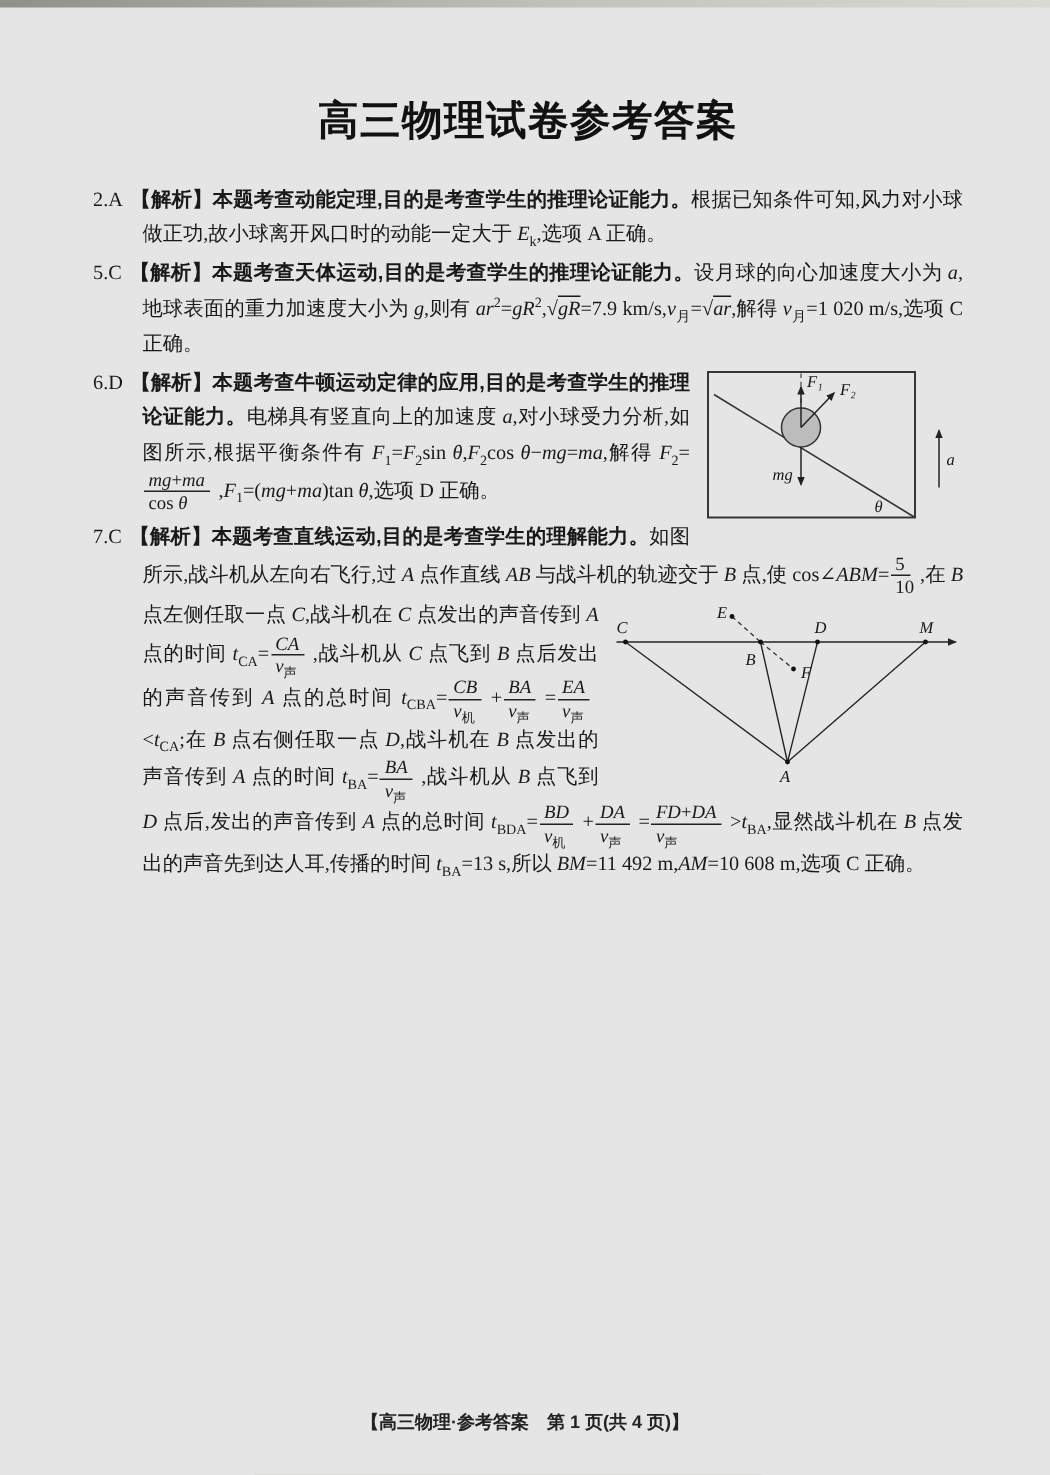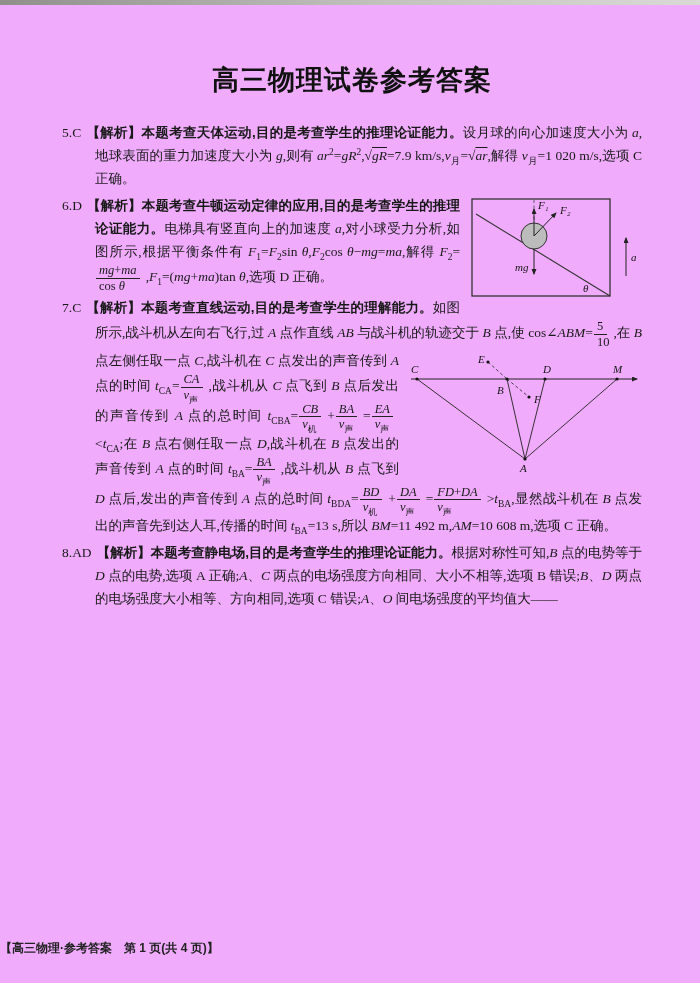--- a/index.html
+++ b/index.html
@@ -1,20 +1,20 @@
 <!DOCTYPE html>
 <html><head>
 <meta charset="utf-8">
 <style>
   * { margin:0; padding:0; box-sizing:border-box; }
   html,body { width:700px; }
   body { background:#c9c9c5; font-family:"Liberation Serif","DejaVu Serif",serif; }
   .page {
     position:relative; width:700px; height:983px; overflow:hidden;
-    background:#f0abfc; color:#191919;
+    background:#e5e5e5; color:#191919;
     padding:62px 58px 0 62px;
   }
   .scan-top {
     position:absolute; top:0; left:0; right:0; height:5px;
     background:linear-gradient(to right,#8f8f8b,#c2c2be 55%,#d9d9d5);
   }
   .title {
     font-size:27px; font-weight:bold; text-align:center; letter-spacing:1px;
     margin-bottom:23px; color:#111;
   }
@@ -27,34 +27,37 @@
   sub, sup { font-size:0.7em; line-height:0; }
   .frac { display:inline-block; vertical-align:middle; text-align:left; line-height:1.15; font-size:12.5px; text-indent:0; margin:0 1px; }
   .frac .num { display:block; padding:0 3px; border-bottom:1px solid #222; }
   .frac .den { display:block; padding:0 3px; }
   .ol { text-decoration:overline; }
   .fig { float:right; text-indent:0; }
   .fig6 { margin:2px 0 2px 10px; }
   .fig7 { margin:2px 0 2px 8px; }
   .fig text { font-size:11px; font-style:italic; font-family:"Liberation Serif","DejaVu Serif",serif; fill:#161616; }
   .footer {
-    position:absolute; left:0; bottom:26px; width:100%; text-align:left;
+    position:absolute; left:0; bottom:26px; width:100%; text-align:center;
     font-size:12px; font-weight:bold;
     font-family:"Liberation Sans","DejaVu Sans",sans-serif; color:#222;
   }
 </style>
 </head>
 <body>
 
 <div class="page">
   <div class="scan-top"></div>
 
   <h1 class="title">高三物理试卷参考答案</h1>
 
 
+  <div class="item">
+    <span class="num">2.A</span><span><b>【解析】本题考查动能定理,目的是考查学生的推理论证能力。</b>根据已知条件可知,风力对小球做正功,故小球离开风口时的动能一定大于 <i>E</i><sub>k</sub>,选项 A 正确。</span>
+  </div>
 
 
 
   <div class="item">
     <span class="num">5.C</span><span><b>【解析】本题考查天体运动,目的是考查学生的推理论证能力。</b>设月球的向心加速度大小为 <i>a</i>,地球表面的重力加速度大小为 <i>g</i>,则有 <i>ar</i><sup>2</sup>=<i>gR</i><sup>2</sup>,<span class="sqrt">√<span class="ol"><i>gR</i></span></span>=7.9 km/s,<i>v</i><sub>月</sub>=<span class="sqrt">√<span class="ol"><i>ar</i></span></span>,解得 <i>v</i><sub>月</sub>=1 020 m/s,选项 C 正确。</span>
   </div>
 
   <div class="item">
     <svg class="fig fig6" width="172" height="104" viewBox="0 0 172 104">
       <defs>
@@ -105,18 +108,15 @@
       <text x="71" y="12">E</text>
       <text x="90" y="43">B</text>
       <text x="127" y="52">F</text>
       <text x="136" y="22">D</text>
       <text x="206" y="22">M</text>
       <text x="113" y="121">A</text>
     </svg>
     <span><i>C</i>,战斗机在 <i>C</i> 点发出的声音传到 <i>A</i> 点的时间 <i>t</i><sub>CA</sub>=<span class="frac"><span class="num"><i>CA</i></span><span class="den"><i>v</i><sub>声</sub></span></span>,战斗机从 <i>C</i> 点飞到 <i>B</i> 点后发出的声音传到 <i>A</i> 点的总时间 <i>t</i><sub>CBA</sub>=<span class="frac"><span class="num"><i>CB</i></span><span class="den"><i>v</i><sub>机</sub></span></span>+<span class="frac"><span class="num"><i>BA</i></span><span class="den"><i>v</i><sub>声</sub></span></span>=<span class="frac"><span class="num"><i>EA</i></span><span class="den"><i>v</i><sub>声</sub></span></span>&lt;<i>t</i><sub>CA</sub>;在 <i>B</i> 点右侧任取一点 <i>D</i>,战斗机在 <i>B</i> 点发出的声音传到 <i>A</i> 点的时间 <i>t</i><sub>BA</sub>=<span class="frac"><span class="num"><i>BA</i></span><span class="den"><i>v</i><sub>声</sub></span></span>,战斗机从 <i>B</i> 点飞到 <i>D</i> 点后,发出的声音传到 <i>A</i> 点的总时间 <i>t</i><sub>BDA</sub>=<span class="frac"><span class="num"><i>BD</i></span><span class="den"><i>v</i><sub>机</sub></span></span>+<span class="frac"><span class="num"><i>DA</i></span><span class="den"><i>v</i><sub>声</sub></span></span>=<span class="frac"><span class="num"><i>FD</i>+<i>DA</i></span><span class="den"><i>v</i><sub>声</sub></span></span>&gt;<i>t</i><sub>BA</sub>,显然战斗机在 <i>B</i> 点发出的声音先到达人耳,传播的时间 <i>t</i><sub>BA</sub>=13 s,所以 <i>BM</i>=11 492 m,<i>AM</i>=10 608 m,选项 C 正确。</span>
   </div>
 
-  <div class="item">
-    <span class="num">8.AD</span><span><b>【解析】本题考查静电场,目的是考查学生的推理论证能力。</b>根据对称性可知,<i>B</i> 点的电势等于 <i>D</i> 点的电势,选项 A 正确;<i>A</i>、<i>C</i> 两点的电场强度方向相同、大小不相等,选项 B 错误;<i>B</i>、<i>D</i> 两点的电场强度大小相等、方向相同,选项 C 错误;<i>A</i>、<i>O</i> 间电场强度的平均值大——</span>
-  </div>
 
   <div class="footer">【高三物理·参考答案　第 1 页(共 4 页)】</div>
 </div>
 
 </body></html>

